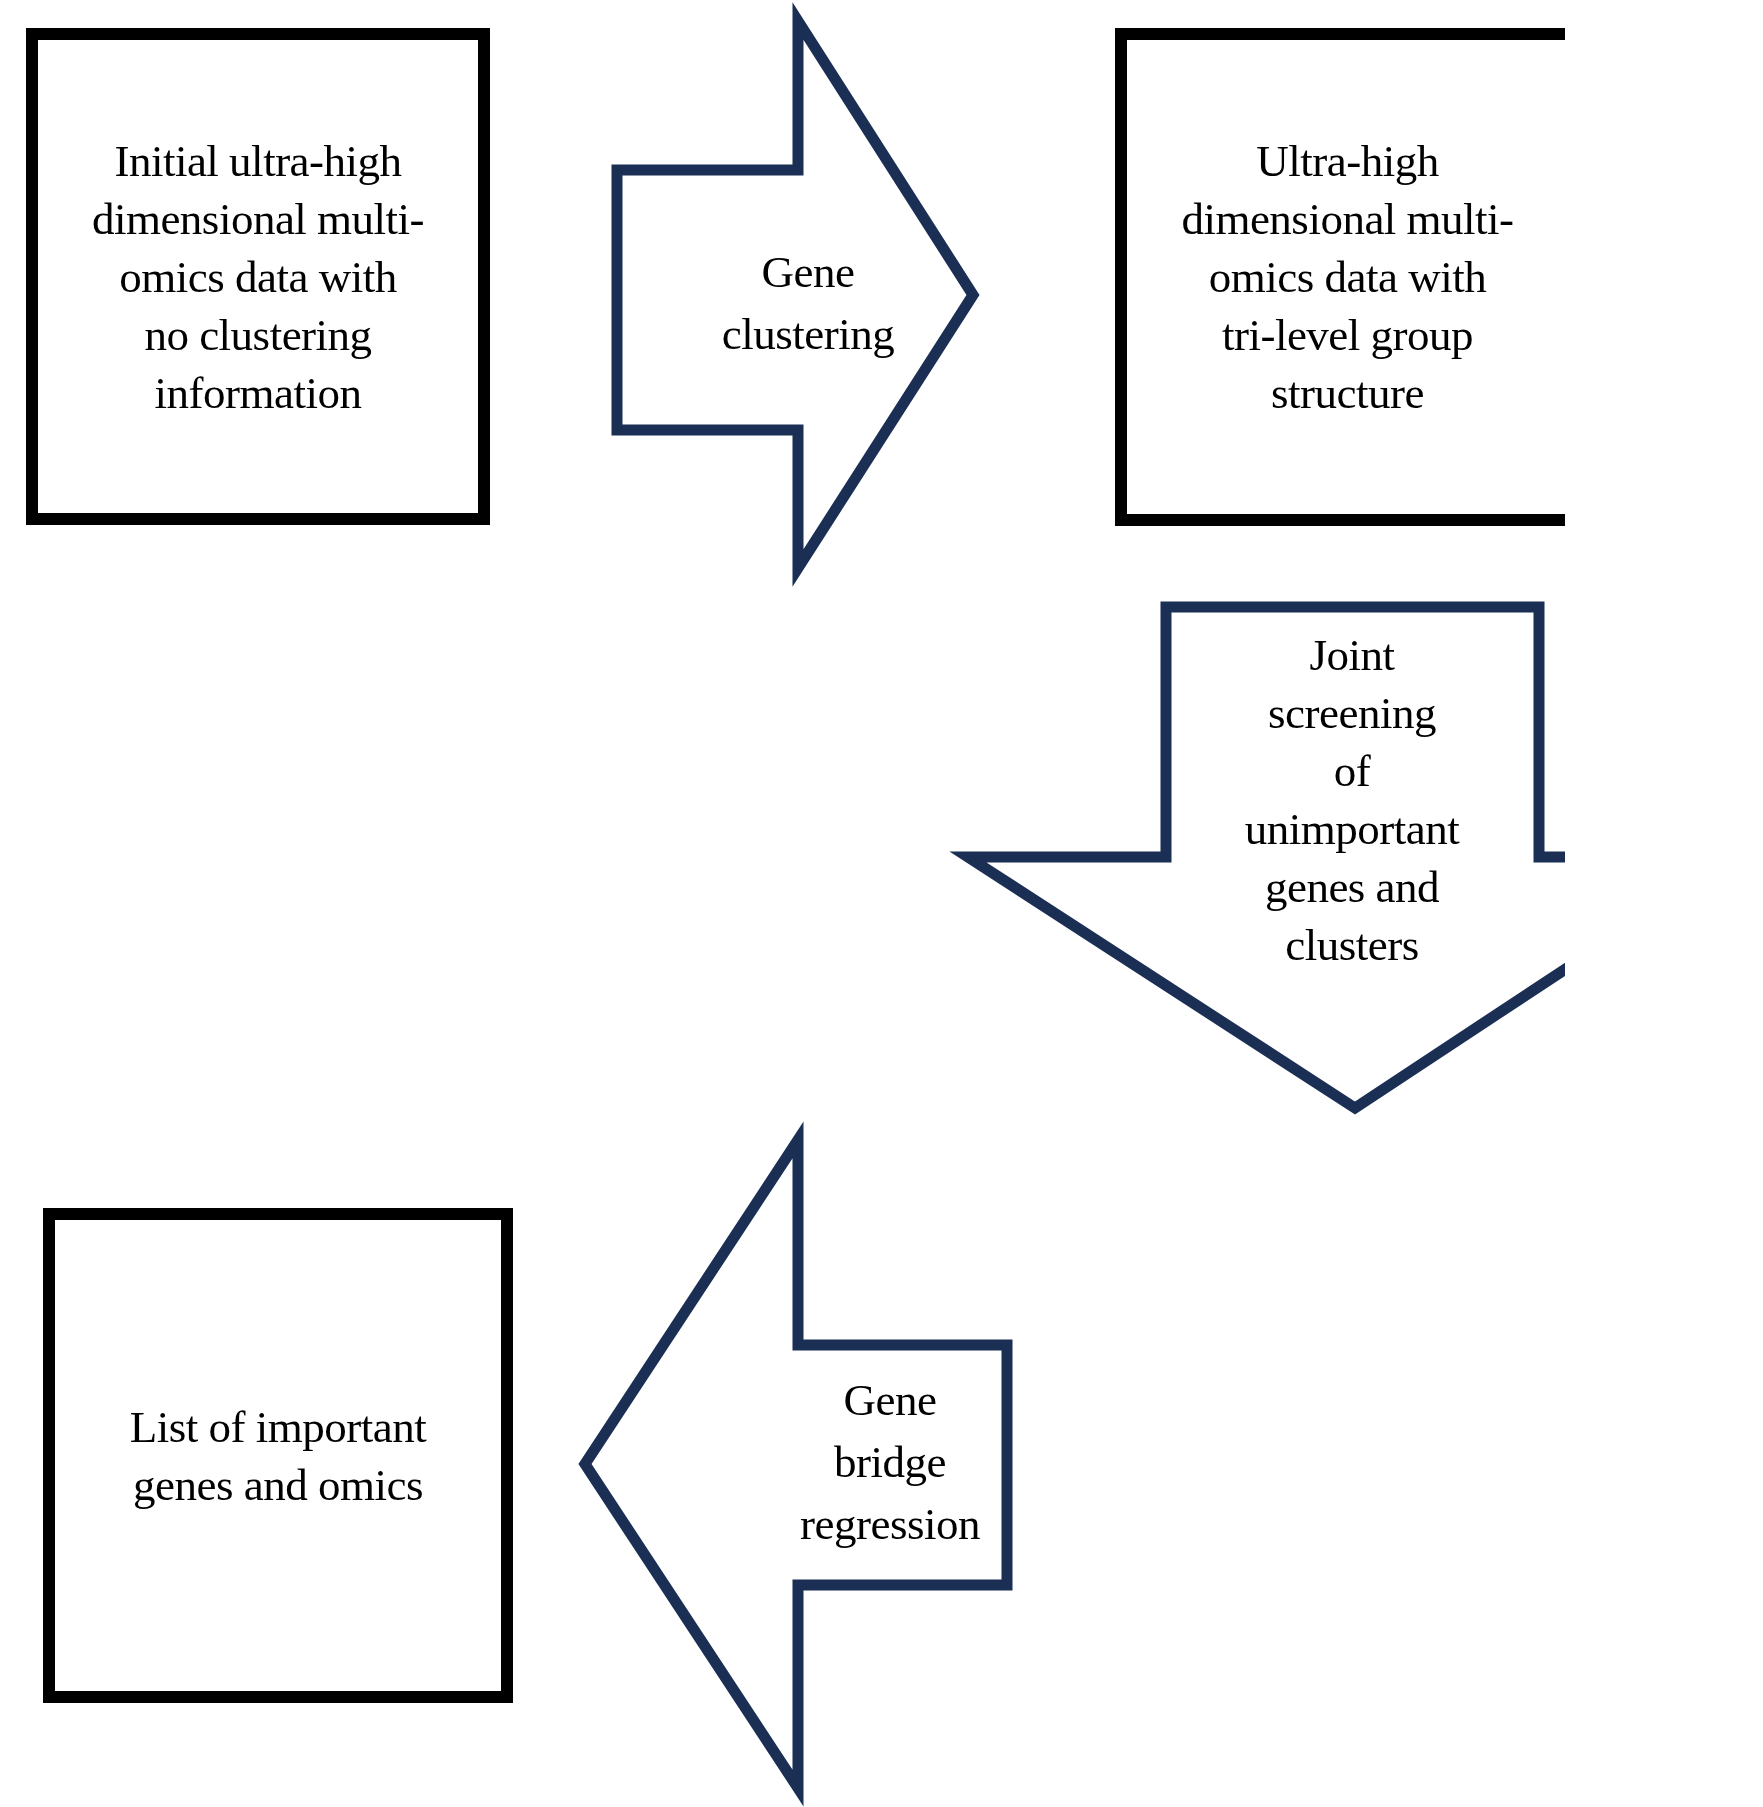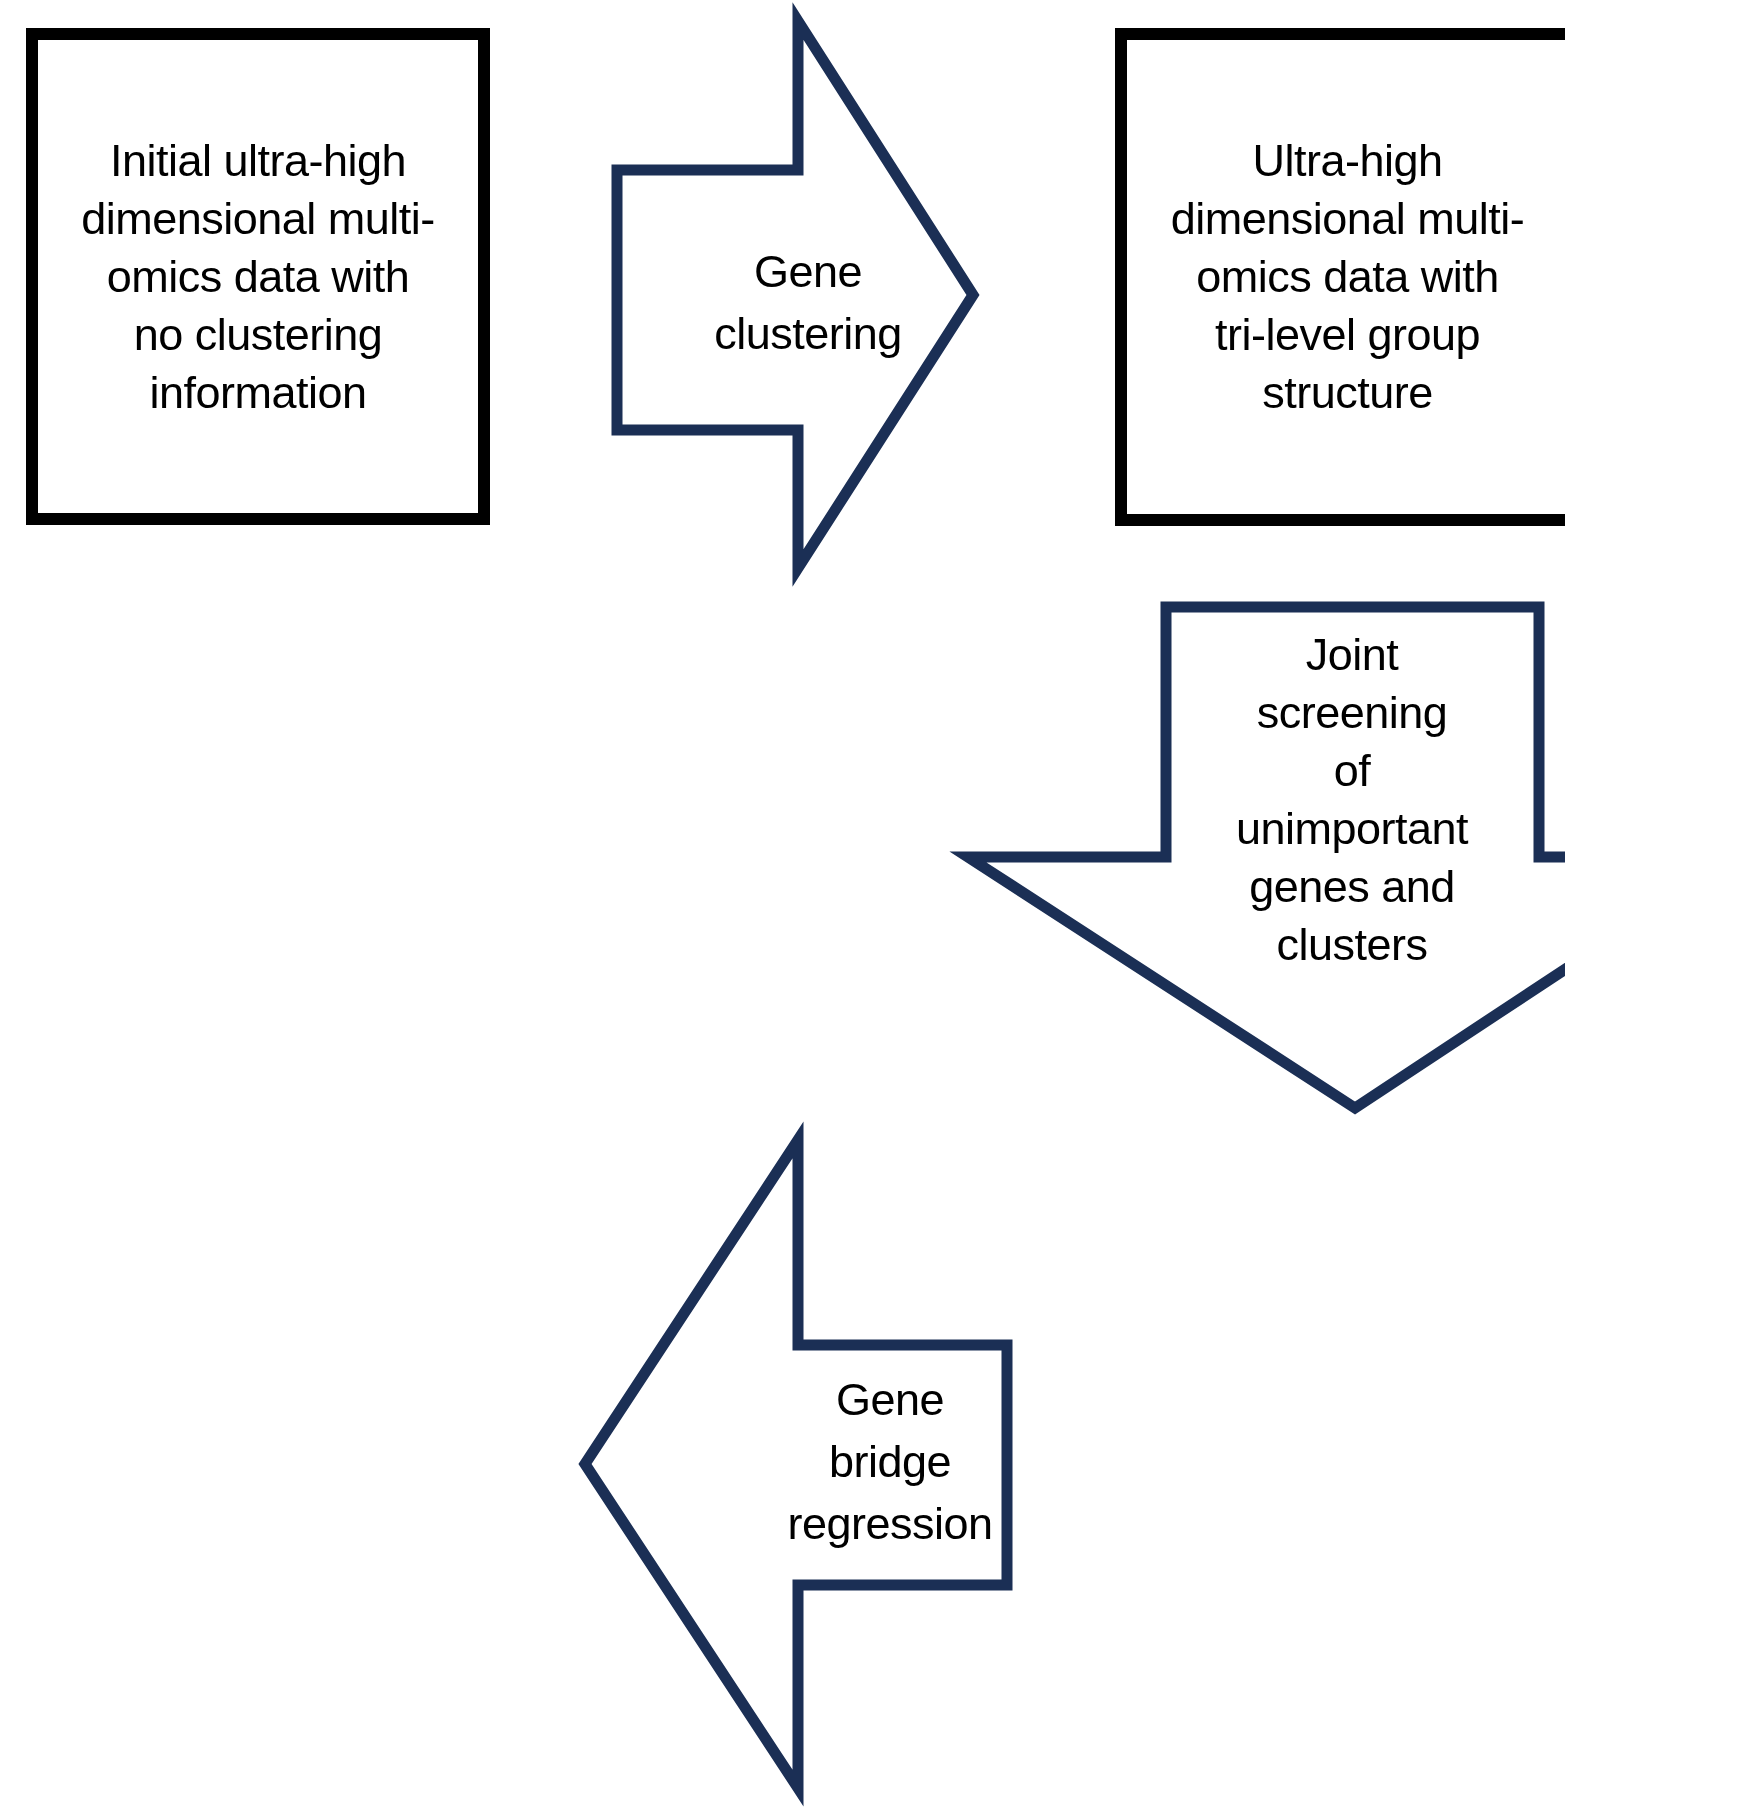--- a/index.html
+++ b/index.html
@@ -6,21 +6,21 @@
     --navy:#1b2f55;
     --box-border:#000000;
     --text:#000000;
     --bg:#ffffff;
   }
   html,body{margin:0;padding:0;background:var(--bg);}
   #canvas{
     position:relative;
     width:1565px;height:1807px;
     background:var(--bg);
-    font-family:Liberation Sans, sans-serif;
+    font-family:Liberation Serif, serif;
     color:var(--text);
     overflow:hidden;
   }
   .box{
     position:absolute;
     border:12px solid var(--box-border);
     background:var(--bg);
     box-sizing:border-box;
     display:flex;align-items:center;justify-content:center;
     text-align:center;
@@ -81,20 +81,24 @@
 
   <div class="box" id="box-trilevel">
     <span class="box-label">Ultra-high
 dimensional multi-
 omics data with
 tri-level group
 structure</span>
   </div>
 
 
+  <div class="box" id="box-list">
+    <span class="box-label">List of important
+genes and omics</span>
+  </div>
 
   <div class="arrow-label lh-wide" id="label-gene">Gene
 clustering</div>
 
   <div class="arrow-label lh-tight" id="label-joint">Joint screening
 of
 unimportant
 genes and
 clusters</div>
 

